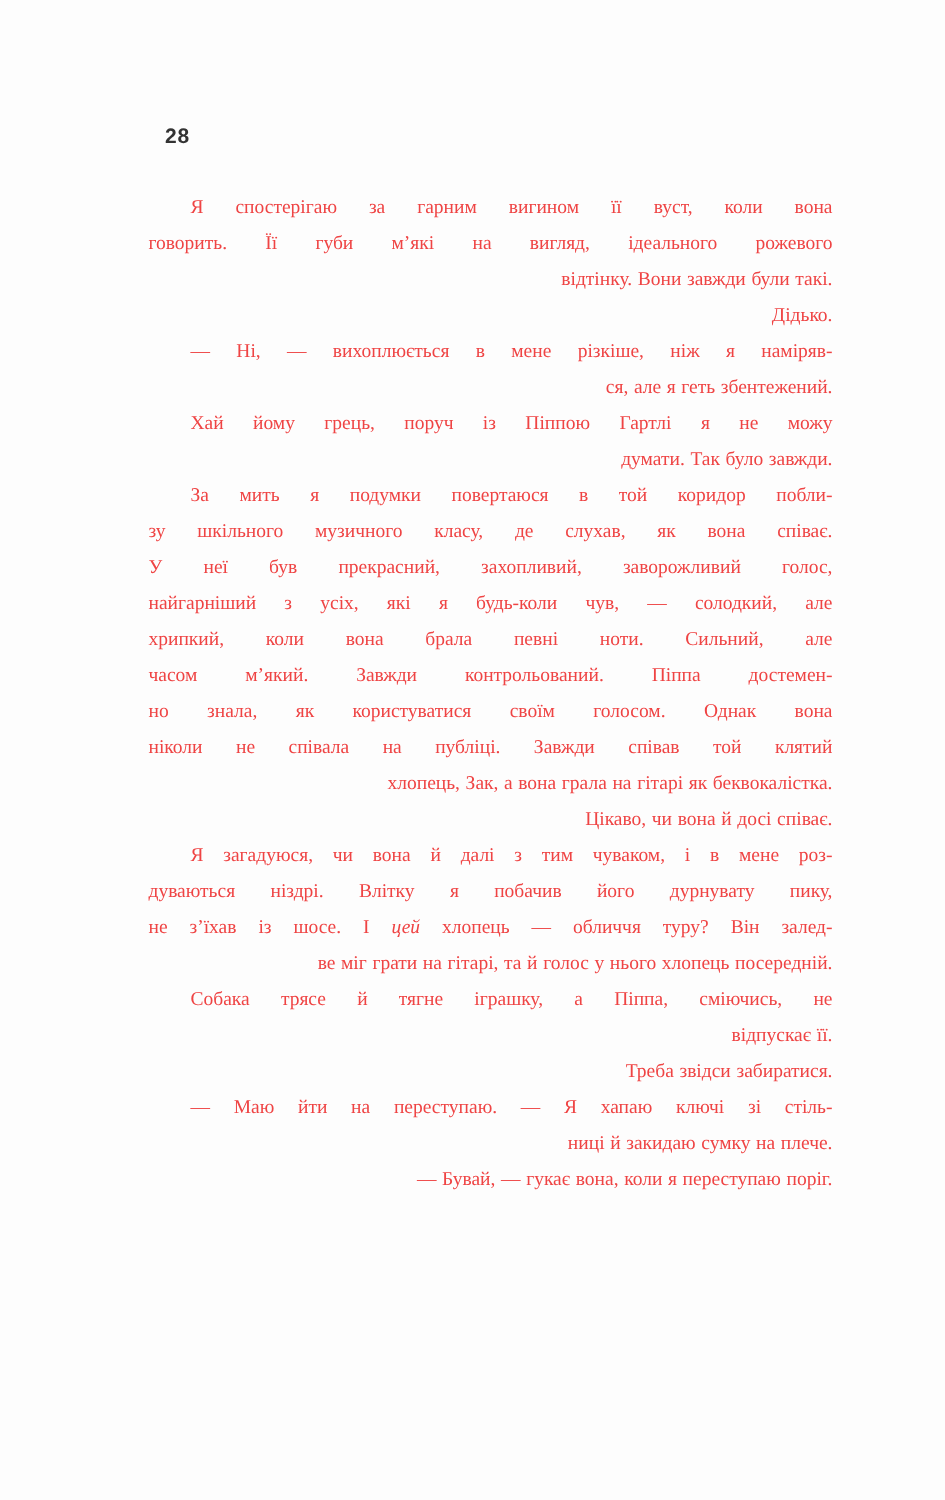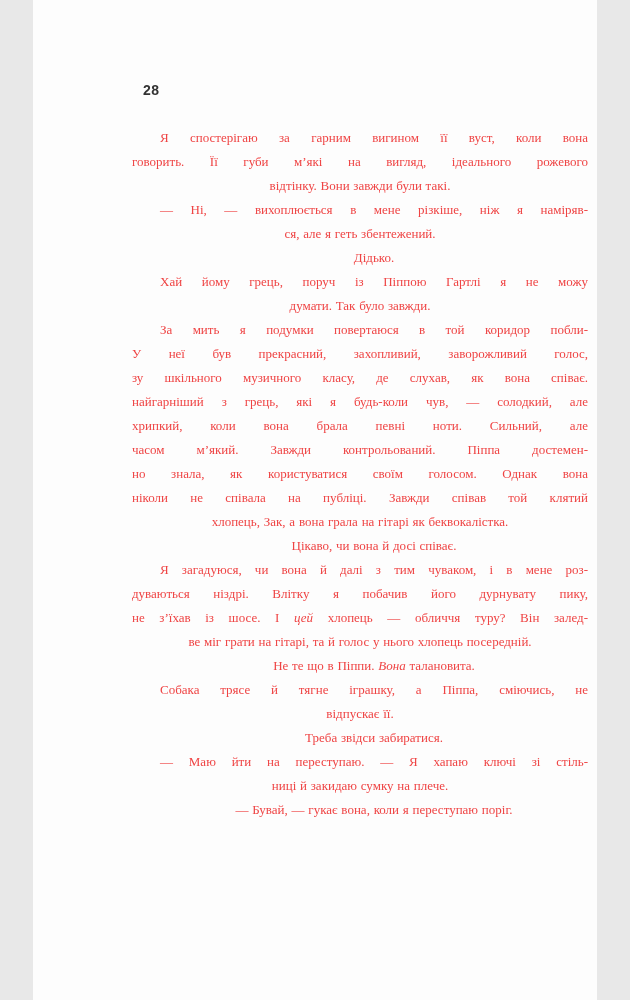--- a/index.html
+++ b/index.html
@@ -2,27 +2,26 @@
 <html lang="uk"><head>
 <meta charset="utf-8">
 <style>
   html, body {
     margin: 0;
     padding: 0;
     background: #e8e8e8;
   }
   .page {
     position: relative;
-    width: 540px;
+    width: 630px;
     height: 1000px;
     margin: 0 auto;
     background: #fdfdfd;
     overflow: hidden;
     font-family: "Liberation Serif", "DejaVu Serif", serif;
-    padding-left: 24px;
   }
   .page-number {
     position: absolute;
     left: 110px;
     top: 82px;
     font-family: "Liberation Sans", "DejaVu Sans", sans-serif;
     font-size: 14px;
     font-weight: 600;
     letter-spacing: 0.5px;
     color: #333333;
@@ -36,21 +35,21 @@
     line-height: 24px;
     color: #ef4444;
     word-spacing: 0.5px;
   }
   .paragraph {
     margin: 0;
     padding: 0;
   }
   .line {
     height: 24px;
-    text-align: center;
+    text-align: right;
     white-space: normal;
   }
   .line.j {
     text-align: justify;
     text-align-last: justify;
   }
   .line.first {
     text-indent: 28px;
   }
   .line em {
@@ -61,52 +60,49 @@
 
 <div class="page">
   <div class="page-number">28</div>
   <div class="text-block">
       <div class="paragraph">
         <div class="line first j">Я спостерігаю за гарним вигином її вуст, коли вона</div>
         <div class="line j">говорить. Її губи м’які на вигляд, ідеального рожевого</div>
         <div class="line">відтінку. Вони завжди були такі.</div>
       </div>
       <div class="paragraph">
+        <div class="line first">Дідько.</div>
+      </div>
+      <div class="paragraph">
         <div class="line first j">— Ні, — вихоплюється в мене різкіше, ніж я наміряв-</div>
         <div class="line">ся, але я геть збентежений.</div>
-      </div>
-      <div class="paragraph">
-        <div class="line first">Дідько.</div>
       </div>
       <div class="paragraph">
         <div class="line first j">Хай йому грець, поруч із Піппою Гартлі я не можу</div>
         <div class="line">думати. Так було завжди.</div>
       </div>
       <div class="paragraph">
         <div class="line first j">За мить я подумки повертаюся в той коридор побли-</div>
+        <div class="line j">зу шкільного музичного класу, де слухав, як вона співає.</div>
         <div class="line j">У неї був прекрасний, захопливий, заворожливий голос,</div>
-        <div class="line j">зу шкільного музичного класу, де слухав, як вона співає.</div>
-        <div class="line j">найгарніший з грець, які я будь-коли чув, — солодкий, але</div>
+        <div class="line j">найгарніший з усіх, які я будь-коли чув, — солодкий, але</div>
         <div class="line j">хрипкий, коли вона брала певні ноти. Сильний, але</div>
         <div class="line j">часом м’який. Завжди контрольований. Піппа достемен-</div>
         <div class="line j">но знала, як користуватися своїм голосом. Однак вона</div>
         <div class="line j">ніколи не співала на публіці. Завжди співав той клятий</div>
         <div class="line">хлопець, Зак, а вона грала на гітарі як беквокалістка.</div>
       </div>
       <div class="paragraph">
         <div class="line first">Цікаво, чи вона й досі співає.</div>
       </div>
       <div class="paragraph">
         <div class="line first j">Я загадуюся, чи вона й далі з тим чуваком, і в мене роз-</div>
         <div class="line j">дуваються ніздрі. Влітку я побачив його дурнувату пику,</div>
         <div class="line j">не з’їхав із шосе. І <em>цей</em> хлопець — обличчя туру? Він залед-</div>
         <div class="line">ве міг грати на гітарі, та й голос у нього хлопець посередній.</div>
-      </div>
-      <div class="paragraph">
-        <div class="line first">Не те що в Піппи. <em>Вона</em> талановита.</div>
       </div>
       <div class="paragraph">
         <div class="line first j">Собака трясе й тягне іграшку, а Піппа, сміючись, не</div>
         <div class="line">відпускає її.</div>
       </div>
       <div class="paragraph">
         <div class="line first">Треба звідси забиратися.</div>
       </div>
       <div class="paragraph">
         <div class="line first j">— Маю йти на переступаю. — Я хапаю ключі зі стіль-</div>

